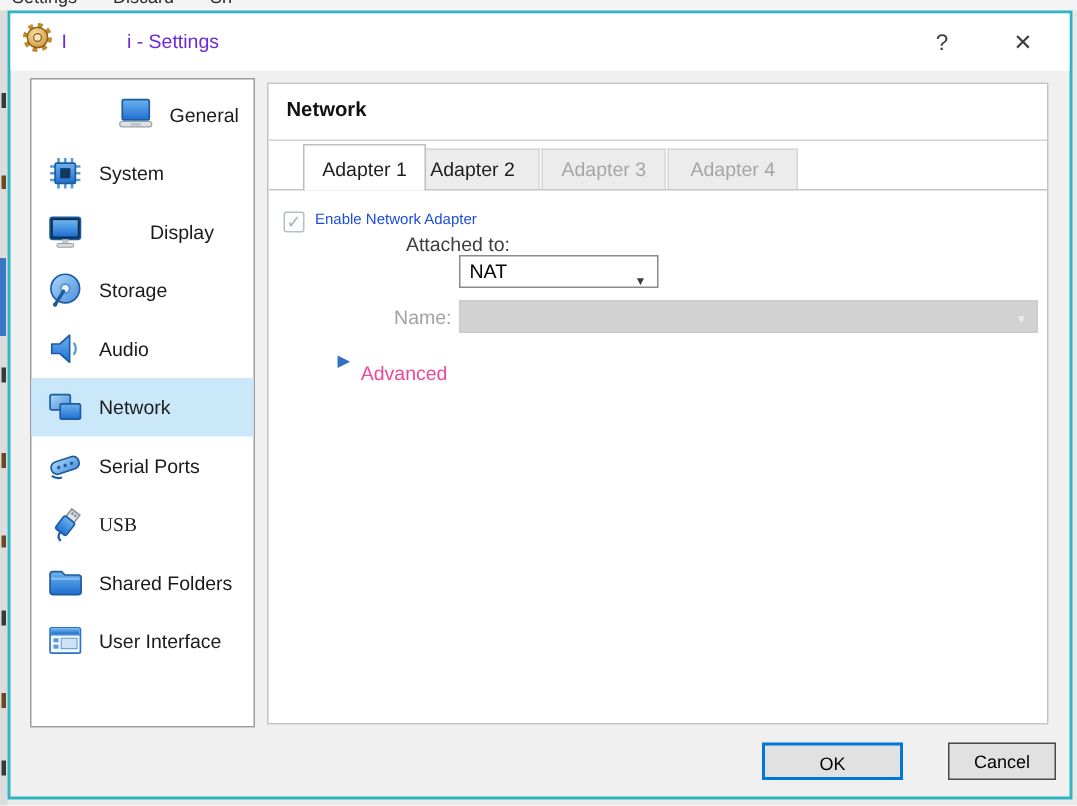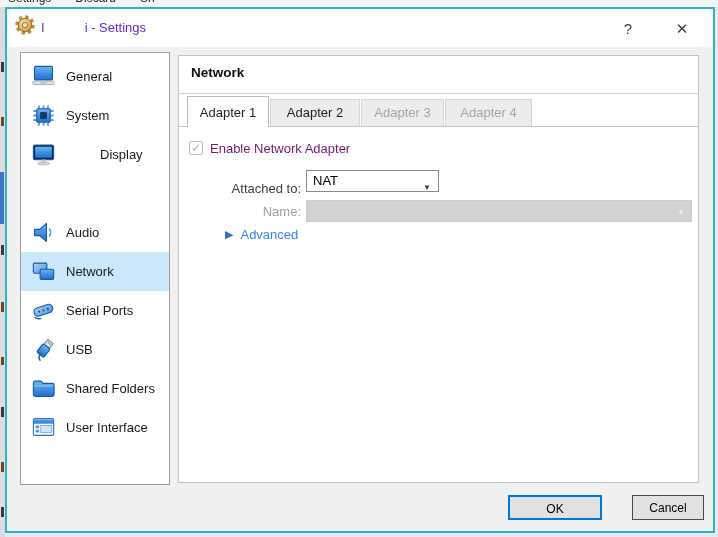--- a/index.html
+++ b/index.html
@@ -54,33 +54,33 @@
     background:#ececec;border:1px solid #d6d6d6;border-bottom:none;
     text-align:center;font-size:13px;line-height:26px;color:#1f1f1f;}
   .tab.active{top:40px;height:31px;background:#ffffff;border:1px solid #bdbdbd;border-bottom:none;line-height:31px;z-index:3;}
   .tab.disabled{color:#a6a6a6;}
   .tab-base{position:absolute;left:0;top:70px;width:100%;height:1px;background:#c6c6c6;z-index:1;}
 
   
   .chk{position:absolute;left:10px;top:85px;width:14px;height:14px;box-sizing:border-box;
     border:1px solid #b7bfc6;border-radius:2px;background:#fdfdfe;
     color:#a9b3bb;font-size:12px;line-height:12px;text-align:center;}
-  .chk-label{position:absolute;left:31px;top:85px;color:#701a75;font-size:13px;}
+  .chk-label{position:absolute;left:31px;top:85px;color:#1d4ed8;font-size:10px;}
   .form-label{position:absolute;left:0;width:122px;text-align:right;font-size:13px;}
-  .lab-attached{top:125px;color:#3d3d3d;}
+  .lab-attached{top:99px;color:#3d3d3d;margin-left:39px;}
   .lab-name{top:148px;color:#a2a2a2;}
   .combo{position:absolute;box-sizing:border-box;height:22px;font-size:13px;}
   .combo-nat{left:127px;top:114px;width:133px;background:#ffffff;border:1px solid #8a8a8a;
     color:#000;line-height:20px;padding-left:6px;}
   .combo-nat .arr{position:absolute;right:7px;top:7px;font-size:8px;color:#3d3d3d;}
   .combo-name{left:127px;top:144px;width:386px;background:#d2d2d2;border:1px solid #cccccc;}
   .combo-name .arr{position:absolute;right:6px;top:7px;font-size:8px;color:#e9e9e9;}
   .advanced{position:absolute;left:46px;top:171px;display:flex;align-items:center;gap:7px;}
   .advanced .tri{color:#3372c0;font-size:11px;line-height:13px;}
-  .advanced .adv-lbl{color:#3b82f6;font-size:13px;}
+  .advanced .adv-lbl{color:#ec4899;font-size:13px;margin-top:14px;}
 
   
   .btn{position:absolute;top:486px;height:25px;box-sizing:border-box;background:#e1e1e1;
     font-size:12px;color:#000;text-align:center;line-height:22px;font-family:inherit;}
   .btn-ok{left:501px;width:94px;border:2px solid #0078d7;}
   .btn-cancel{left:625px;width:72px;border:1px solid #4a4a4a;line-height:23px;}
 
   .defs-holder{position:absolute;width:0;height:0;overflow:hidden;}
 </style>
 </head>
@@ -130,21 +130,21 @@
       <circle cx="11" cy="11" r="6.8" fill="url(#gGold)" stroke="#8a5a14" stroke-width="0.8"></circle>
       <circle cx="11" cy="11" r="2.6" fill="#f3e6c2" stroke="#8a5a14" stroke-width="0.8"></circle>
     </svg>
     <div class="title-text"><span>I</span><span class="title-gap"></span><span>i - Settings</span></div>
     <button class="cap-btn cap-help">?</button>
     <button class="cap-btn cap-close">✕</button>
   </div>
 
   <div class="sidebar">
 
-    <div class="side-item" style="top:4px;">
+    <div class="side-item" style="top:4px;padding-left:47px;">
       <span class="icn">
         <svg viewBox="0 0 24 24">
             <rect x="4" y="3" width="16" height="12" rx="1" fill="url(#gBlue)" stroke="#1a5c9e"></rect>
             <rect x="2.5" y="16" width="19" height="3.2" rx="1.6" fill="#dde1e5" stroke="#9aa2a8" stroke-width="0.7"></rect>
             <rect x="9" y="17" width="6" height="1.4" fill="#b9bfc4"></rect>
           </svg>
       </span>
       <span class="lbl">General</span>
     </div>
 
@@ -164,20 +164,31 @@
         <svg viewBox="0 0 24 24">
             <rect x="3" y="3.5" width="18" height="13" rx="1.5" fill="#0b2a44" stroke="#1a5c9e"></rect>
             <rect x="4.6" y="5.1" width="14.8" height="9.8" fill="url(#gBlue)"></rect>
             <rect x="10" y="16.5" width="4" height="2.5" fill="#c2c8cd"></rect>
             <rect x="7" y="19" width="10" height="2.2" rx="1.1" fill="#d6dadd" stroke="#9aa2a8" stroke-width="0.6"></rect>
           </svg>
       </span>
       <span class="lbl">Display</span>
     </div>
 
+    <div class="side-item" style="top:121px;">
+      <span class="icn">
+        <svg viewBox="0 0 24 24">
+            <circle cx="12" cy="11" r="8.5" fill="url(#gBlueL)" stroke="#1a5c9e"></circle>
+            <circle cx="12" cy="11" r="2.6" fill="#eaf3fc" stroke="#4d8fd0"></circle>
+            <path d="M11 12.5 L6 20.5" stroke="#1a5c9e" stroke-width="2" stroke-linecap="round"></path>
+            <circle cx="6" cy="20.5" r="1.3" fill="#1a5c9e"></circle>
+          </svg>
+      </span>
+      <span class="lbl">Storage</span>
+    </div>
 
     <div class="side-item" style="top:160px;">
       <span class="icn">
         <svg viewBox="0 0 24 24">
             <path d="M4 9.2 h4.6 L14.6 4 v16 L8.6 14.8 H4 z" fill="url(#gBlue)" stroke="#1a5c9e" stroke-linejoin="round"></path>
             <path d="M17 8.5 a5.5 5.5 0 0 1 0 7" stroke="#5b9bd5" stroke-width="1.4" fill="none"></path>
           </svg>
       </span>
       <span class="lbl">Audio</span>
     </div>
@@ -200,21 +211,21 @@
               <circle cx="8" cy="11.8" r="1" fill="#1a5c9e"></circle>
               <circle cx="12" cy="11.8" r="1" fill="#1a5c9e"></circle>
               <circle cx="16" cy="11.8" r="1" fill="#1a5c9e"></circle>
             </g>
             <path d="M4 18 q3 2 6 1" stroke="#1a5c9e" stroke-width="1.3" fill="none"></path>
           </svg>
       </span>
       <span class="lbl">Serial Ports</span>
     </div>
 
-    <div class="side-item" style="top:277px;">
+    <div class="side-item" style="top:277px;font-family:Liberation Serif, serif;">
       <span class="icn">
         <svg viewBox="0 0 24 24">
             <g transform="rotate(38 12 12)">
               <rect x="9.5" y="2.5" width="6" height="5.5" fill="#dfe3e6" stroke="#8d959b"></rect>
               <rect x="10.8" y="3.6" width="1.4" height="1.6" fill="#8d959b"></rect>
               <rect x="12.9" y="3.6" width="1.4" height="1.6" fill="#8d959b"></rect>
               <rect x="8.5" y="8" width="8" height="9.5" rx="1.5" fill="url(#gBlue)" stroke="#1a5c9e"></rect>
               <path d="M12.5 17.5 q0 3.5 3.5 4" stroke="#1a5c9e" stroke-width="1.3" fill="none"></path>
             </g>
           </svg>
@@ -244,21 +255,21 @@
           </svg>
       </span>
       <span class="lbl">User Interface</span>
     </div>
   </div>
 
   <div class="panel">
     <div class="panel-heading">Network</div>
     <div class="panel-sep"></div>
 
-    <div class="tab active" style="left:8px;width:82px;">Adapter 1</div>
+    <div class="tab active" style="left:23px;width:82px;">Adapter 1</div>
     <div class="tab" style="left:91px;width:90px;">Adapter 2</div>
     <div class="tab disabled" style="left:182px;width:83px;">Adapter 3</div>
     <div class="tab disabled" style="left:266px;width:87px;">Adapter 4</div>
     <div class="tab-base"></div>
 
     <div class="chk"><span>✓</span></div>
     <div class="chk-label">Enable Network Adapter</div>
 
     <div class="form-label lab-attached">Attached to:</div>
     <div class="combo combo-nat">

